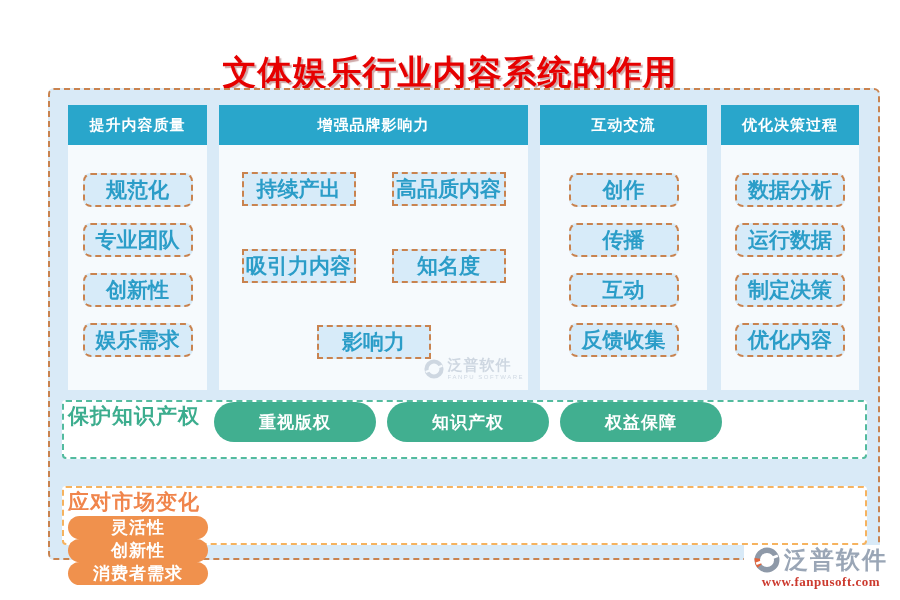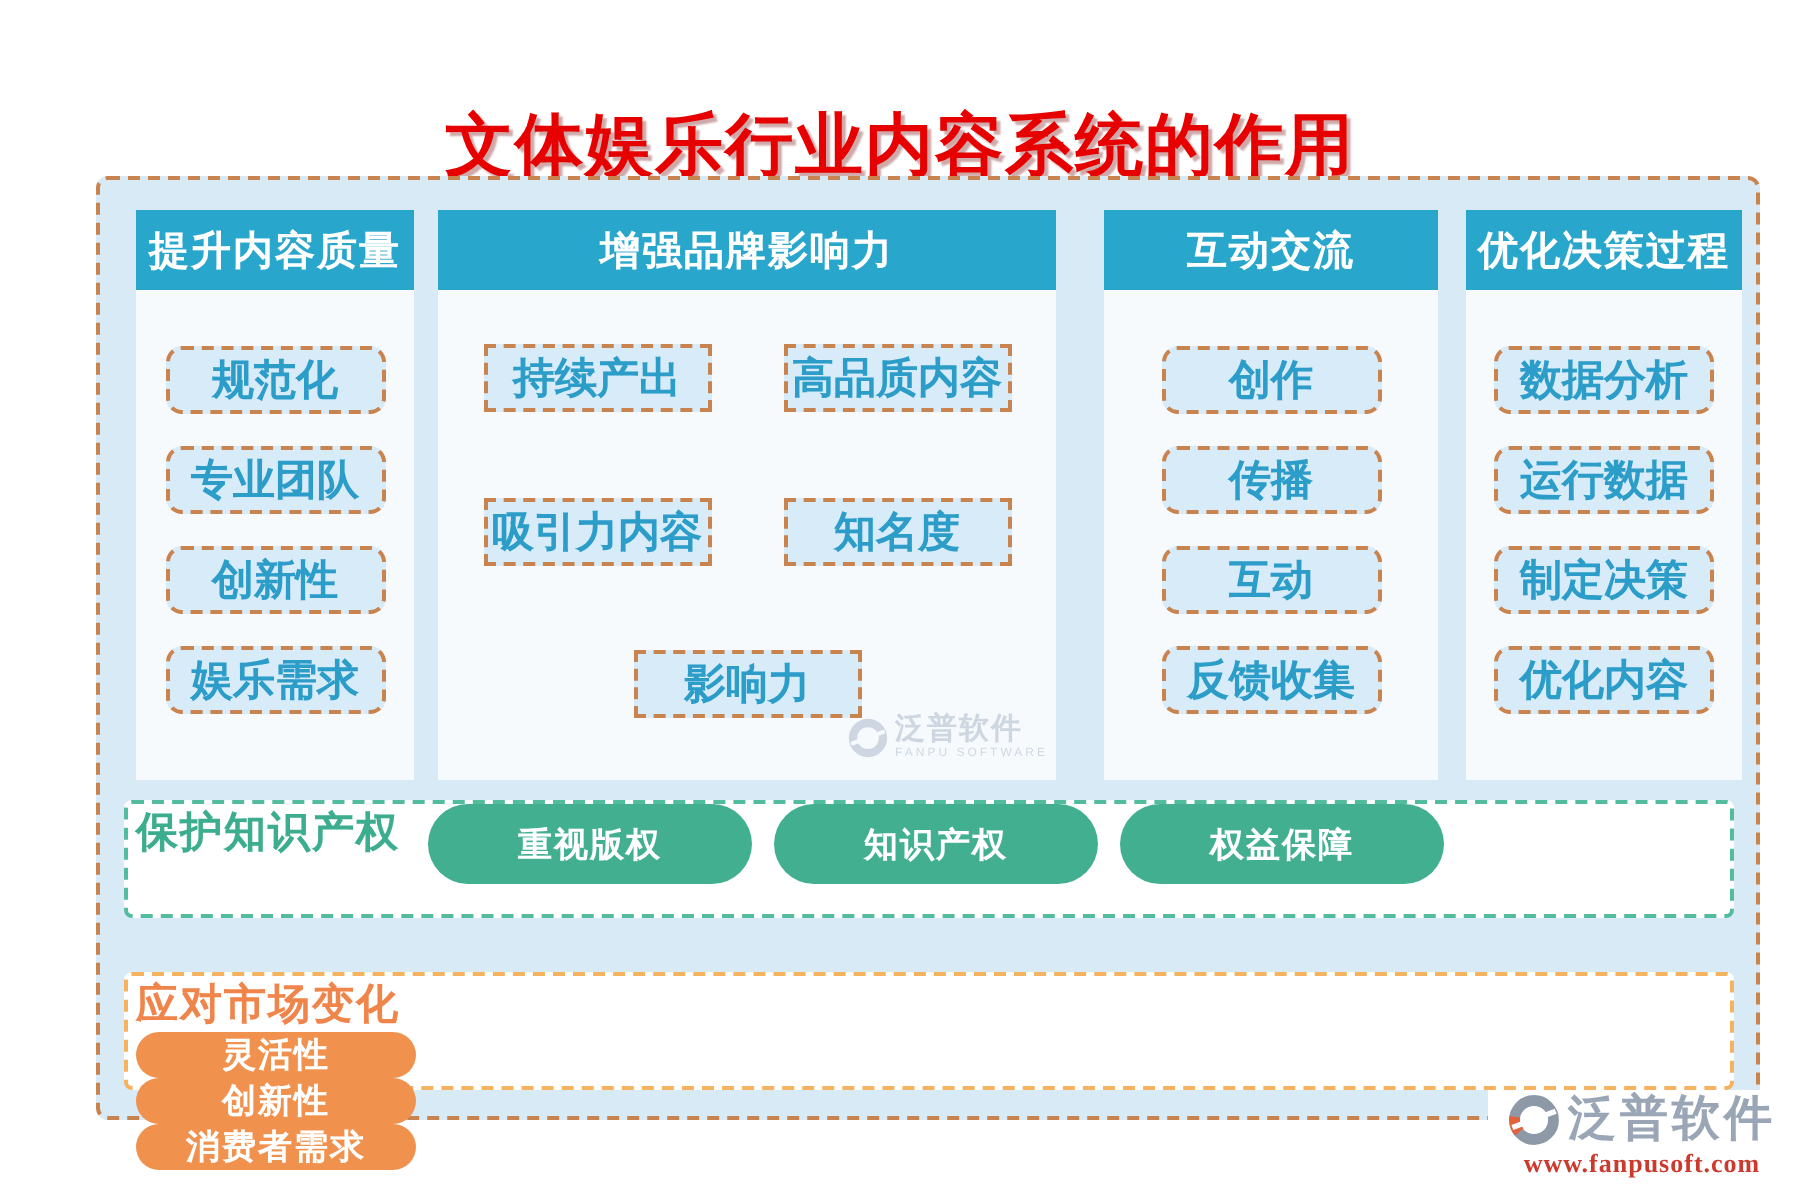--- a/index.html
+++ b/index.html
@@ -17,26 +17,26 @@
   }
   .panel{
     position:absolute;left:48px;top:88px;width:828px;height:468px;
     background:var(--panel-bg,#d9eaf7);
     border:2px dashed var(--panel-border,#c9834f);
     border-radius:6px;
   }
   .columns{position:absolute;left:18px;top:15px;display:flex;}
   .col{background:var(--col-bg,#f6fafd);height:285px;position:relative;}
   .w1{width:139px;margin-right:12px;}
-  .w2{width:309px;margin-right:24px;}
+  .w2{width:309px;margin-right:12px;}
   .w3{width:167px;margin-right:14px;}
   .w4{width:138px;}
   .col-header{
     height:40px;background:var(--header-bg,#29a6cb);color:#fff;
-    font-size:20px;font-weight:bold;
+    font-size:15px;font-weight:bold;
     display:flex;align-items:center;justify-content:center;
     letter-spacing:1px;
   }
   .node{
     box-sizing:border-box;height:34px;
     background:var(--node-bg,#d7ebf9);
     border:2px dashed var(--node-border,#c9834f);
     border-radius:8px;
     color:var(--node-text,#2b9dc8);font-size:21px;font-weight:bold;
     display:flex;align-items:center;justify-content:center;

